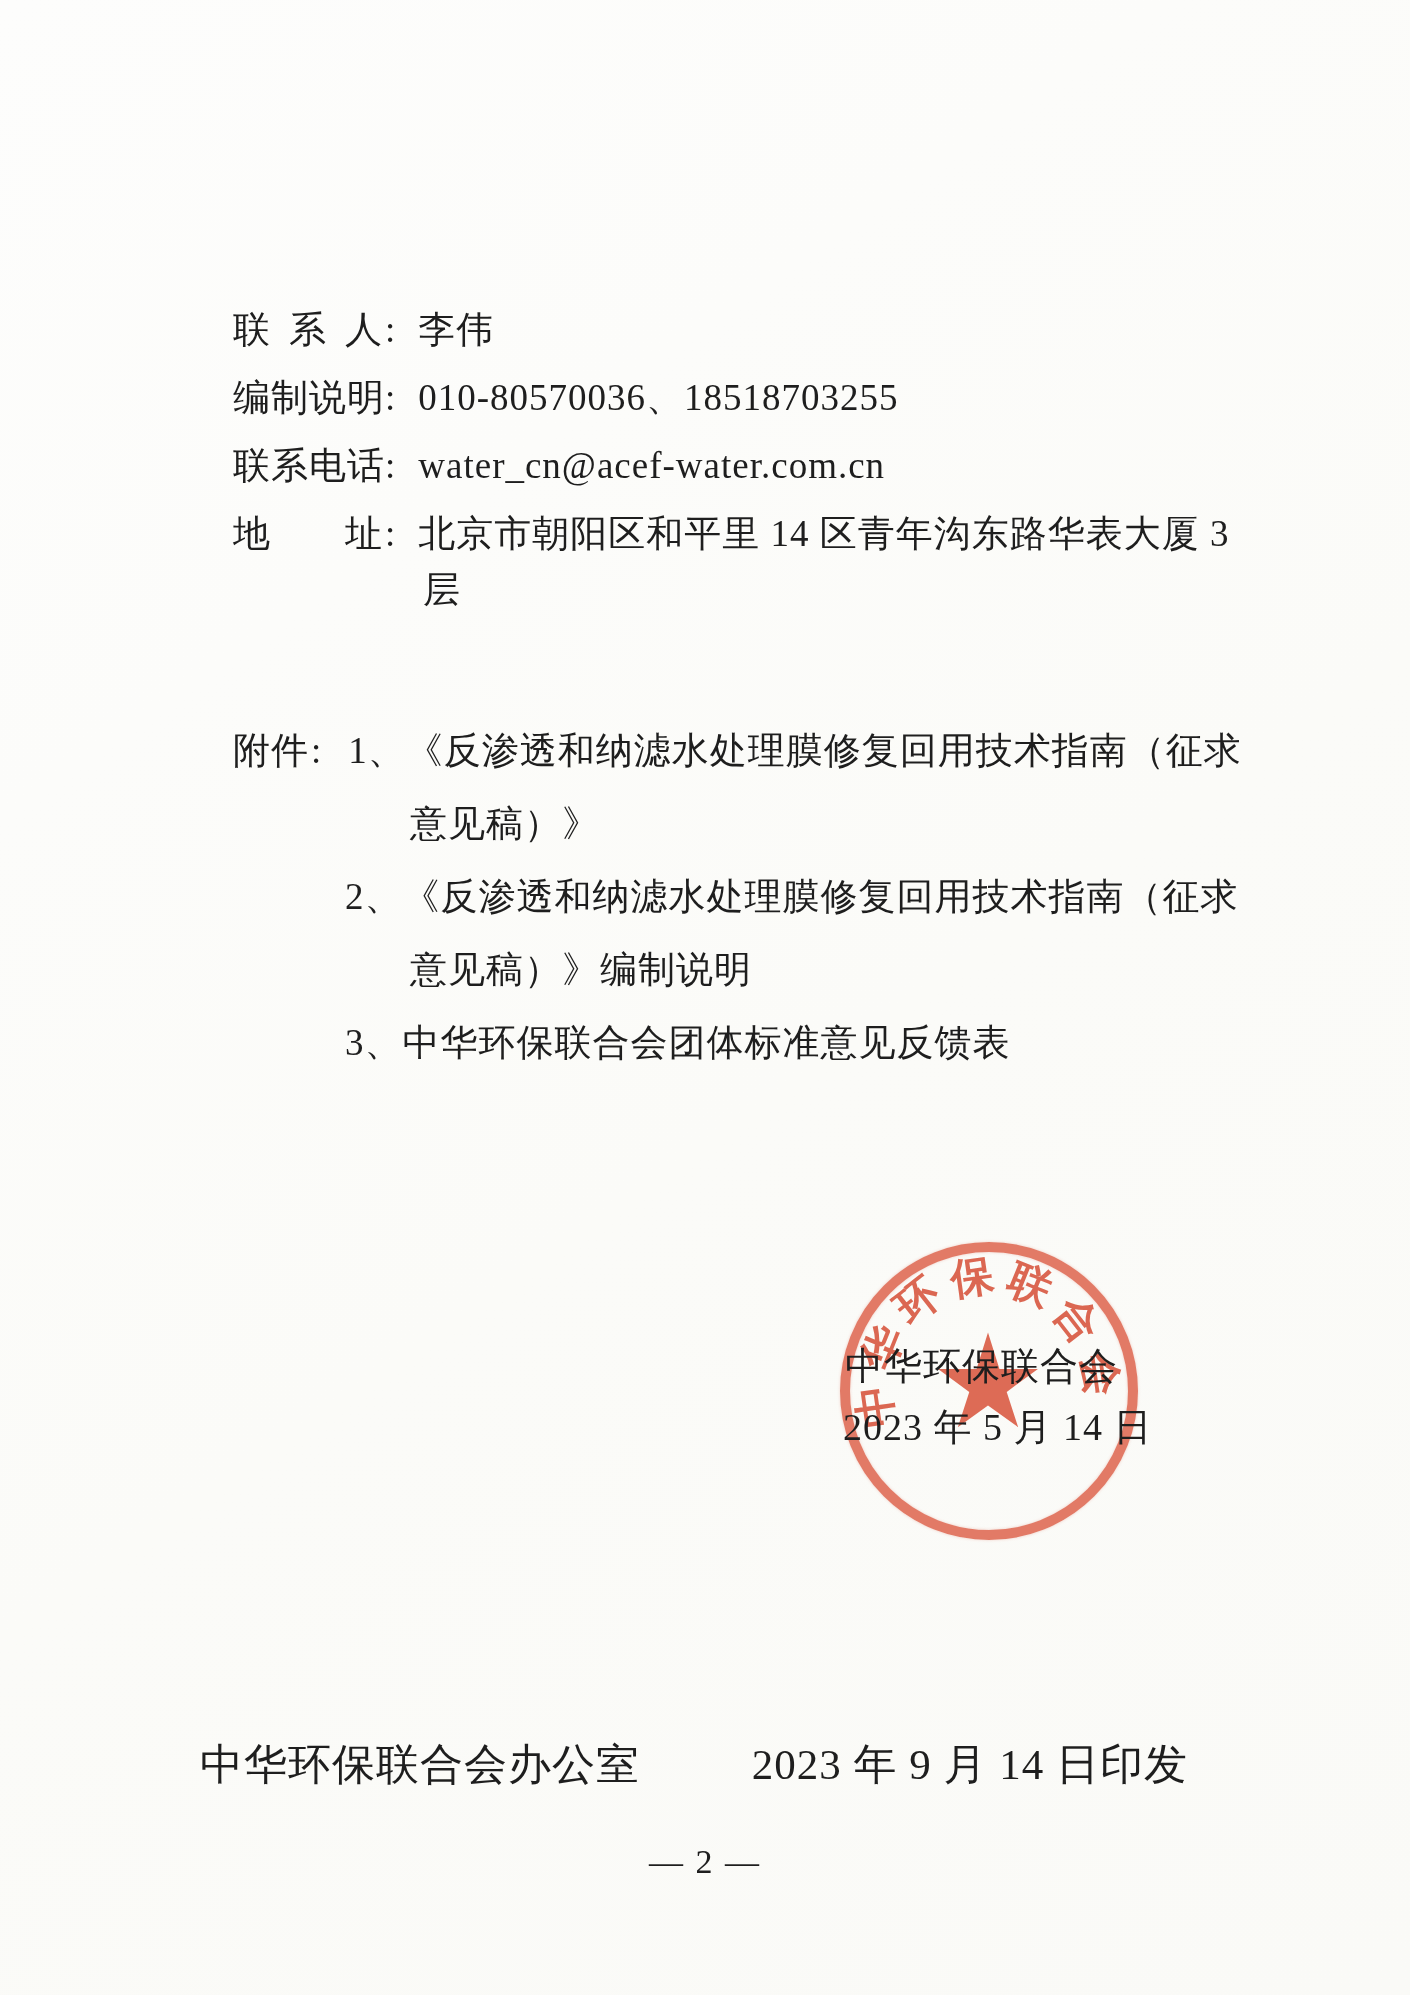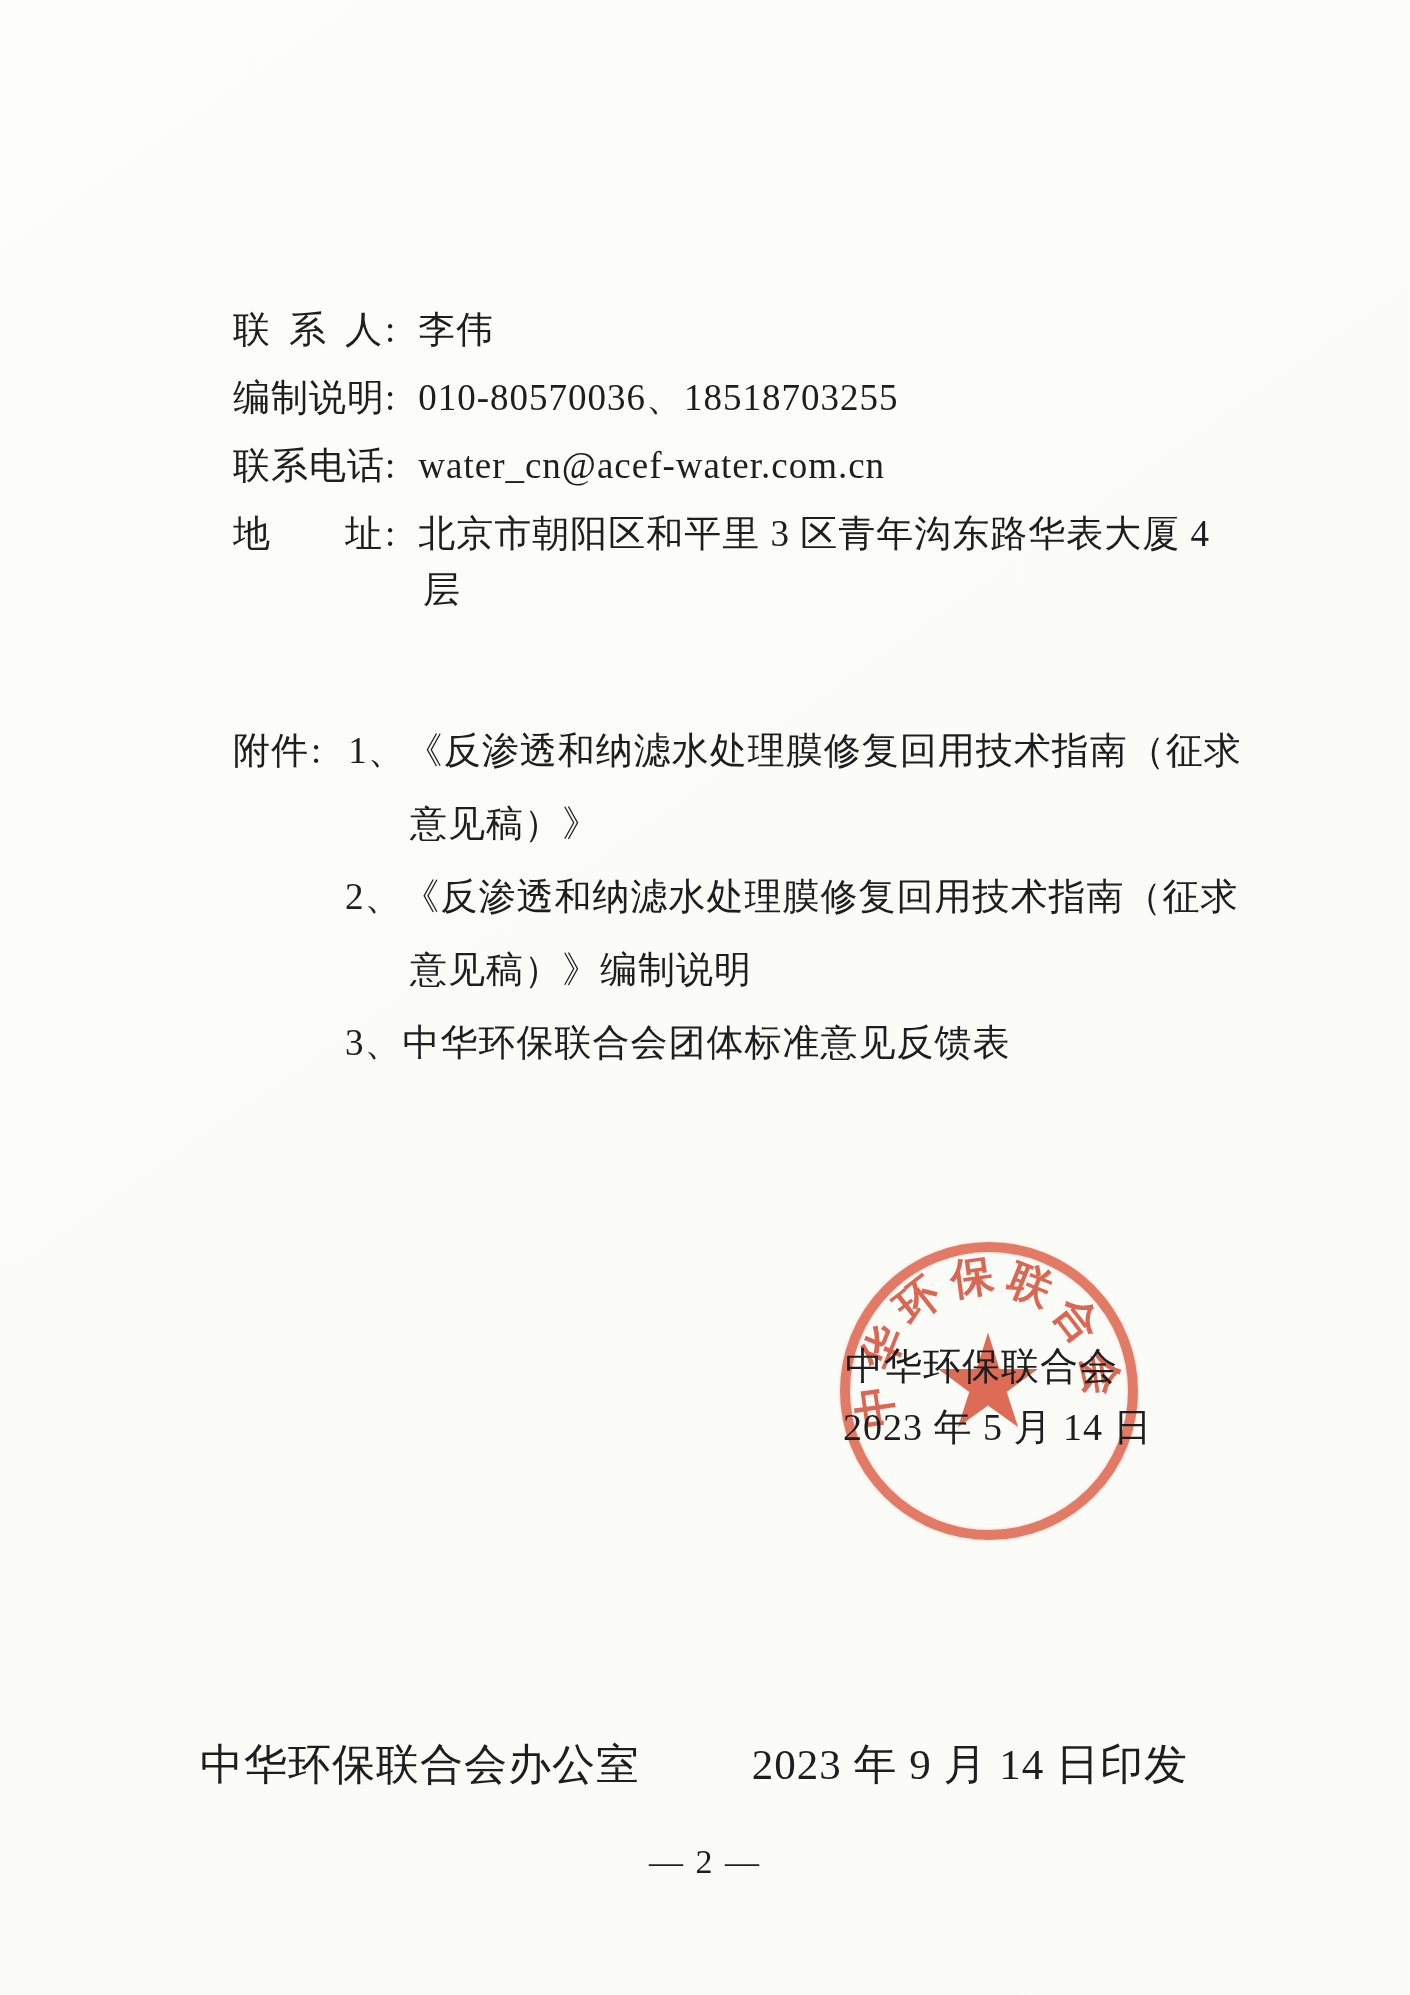--- a/index.html
+++ b/index.html
@@ -56,21 +56,21 @@
   <div class="line contact-row" style="top:308px">
     <span class="lbl">联系人</span><span class="colon">:</span><span class="val">李伟</span>
   </div>
   <div class="line contact-row" style="top:376px">
     <span class="lbl">编制说明</span><span class="colon">:</span><span class="val">010-80570036、18518703255</span>
   </div>
   <div class="line contact-row" style="top:444px">
     <span class="lbl">联系电话</span><span class="colon">:</span><span class="val">water_cn@acef-water.com.cn</span>
   </div>
   <div class="line contact-row" style="top:512px">
-    <span class="lbl">地址</span><span class="colon">:</span><span class="val">北京市朝阳区和平里 3 区青年沟东路华表大厦 4</span>
+    <span class="lbl">地址</span><span class="colon">:</span><span class="val">北京市朝阳区和平里 14 区青年沟东路华表大厦 3</span>
   </div>
   <div class="line" style="left:423px; top:568px">
     <span>层</span>
   </div>
 
   <div class="line" style="left:233px; top:729px">
     <span class="att-label">附件</span><span class="colon">:</span><span class="att-gap"></span><span class="att-no">1、</span><span>《反渗透和纳滤水处理膜修复回用技术指南（征求</span>
   </div>
   <div class="line" style="left:410px; top:802px">
     <span>意见稿）》</span>

